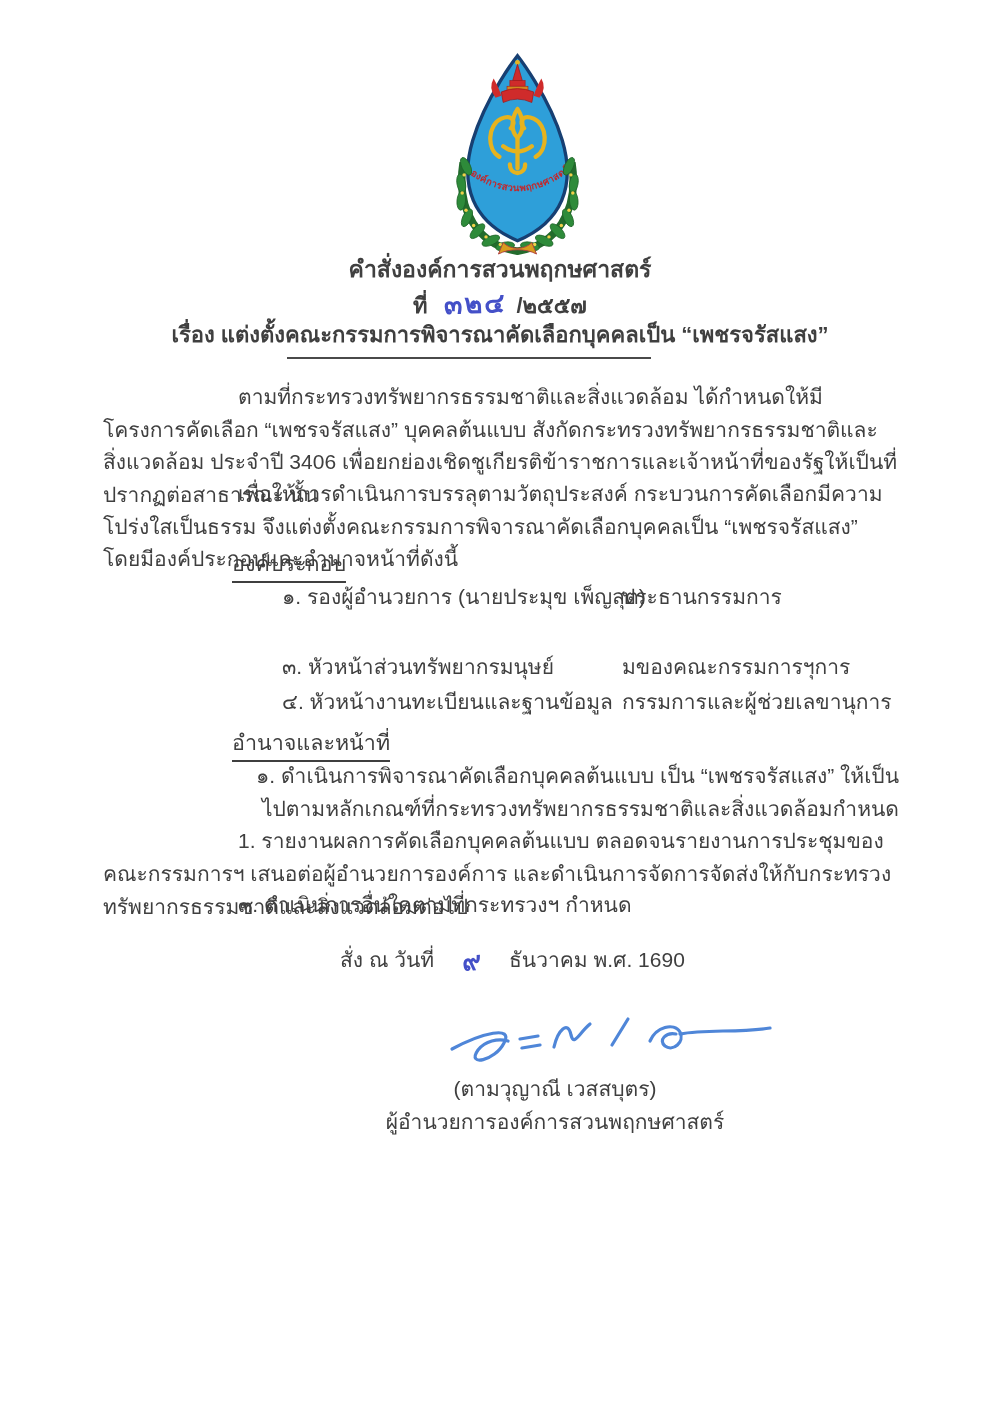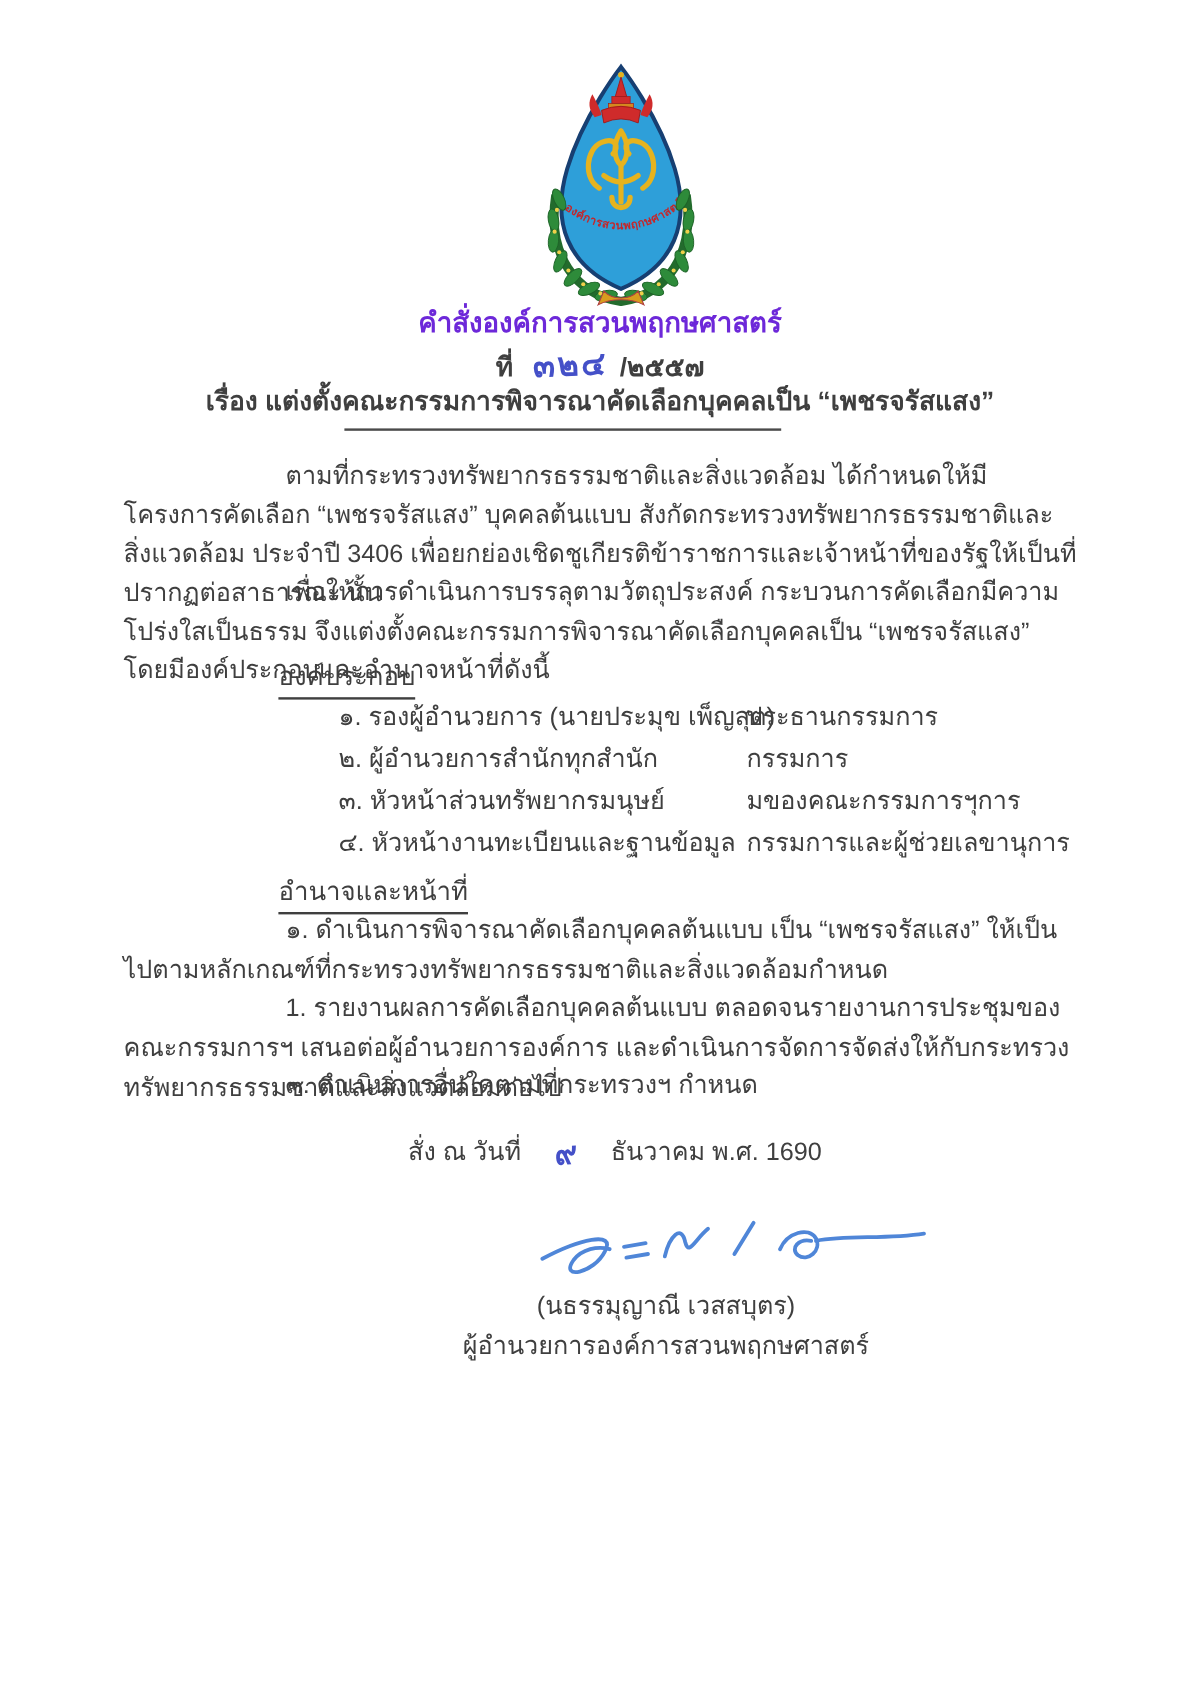--- a/index.html
+++ b/index.html
@@ -7,21 +7,21 @@
     position:relative;
     width:1000px;height:1414px;
     margin:0 auto;
     background:#ffffff;
     font-family:"Liberation Sans","DejaVu Sans",sans-serif;
     color:#3f3f3f;
     overflow:hidden;
   }
   .abs{position:absolute;}
   .centered{left:0;width:1000px;text-align:center;}
-  .title{font-size:23px;font-weight:bold;color:#6d28d9;}
+  .title{font-size:23px;font-weight:bold;color:#404040;}
   .docno{font-size:22px;font-weight:bold;}
   .handwrite{
     color:#4450c8;
     font-size:27px;
     font-weight:bold;
     display:inline-block;
     transform:rotate(-2deg);
     letter-spacing:2px;
     padding:0 10px;
   }
@@ -143,36 +143,32 @@
   <div class="abs para" style="top:381px;">ตามที่กระทรวงทรัพยากรธรรมชาติและสิ่งแวดล้อม ได้กำหนดให้มีโครงการคัดเลือก “เพชรจรัสแสง” บุคคลต้นแบบ สังกัดกระทรวงทรัพยากรธรรมชาติและสิ่งแวดล้อม ประจำปี 3406 เพื่อยกย่องเชิดชูเกียรติข้าราชการและเจ้าหน้าที่ของรัฐให้เป็นที่ปรากฏต่อสาธารณะ นั้น</div>
 
   <div class="abs para" style="top:478px;">เพื่อให้การดำเนินการบรรลุตามวัตถุประสงค์ กระบวนการคัดเลือกมีความโปร่งใสเป็นธรรม จึงแต่งตั้งคณะกรรมการพิจารณาคัดเลือกบุคคลเป็น “เพชรจรัสแสง” โดยมีองค์ประกอบและอำนาจหน้าที่ดังนี้</div>
 
   <div class="abs heading" style="top:546px;">องค์ประกอบ</div>
 
   <div class="abs member-row" style="top:580px;">
     <span class="member-pos">๑. รองผู้อำนวยการ (นายประมุข เพ็ญสุต)</span>
     <span class="member-role">ประธานกรรมการ</span>
   </div>
-  <div class="abs member-row" style="top:615px;">
-    <span class="member-pos">๒. ผู้อำนวยการสำนักทุกสำนัก</span>
-    <span class="member-role">กรรมการ</span>
-  </div>
   <div class="abs member-row" style="top:650px;">
     <span class="member-pos">๓. หัวหน้าส่วนทรัพยากรมนุษย์</span>
     <span class="member-role">มของคณะกรรมการฯุการ</span>
   </div>
   <div class="abs member-row" style="top:685px;">
     <span class="member-pos">๔. หัวหน้างานทะเบียนและฐานข้อมูล</span>
     <span class="member-role">กรรมการและผู้ช่วยเลขานุการ</span>
   </div>
 
   <div class="abs heading" style="top:725px;">อำนาจและหน้าที่</div>
 
-  <div class="abs duty" style="top:759px;">๑. ดำเนินการพิจารณาคัดเลือกบุคคลต้นแบบ เป็น “เพชรจรัสแสง” ให้เป็นไปตามหลักเกณฑ์ที่กระทรวงทรัพยากรธรรมชาติและสิ่งแวดล้อมกำหนด</div>
+  <div class="abs duty" style="top:759px;text-align:right;">๑. ดำเนินการพิจารณาคัดเลือกบุคคลต้นแบบ เป็น “เพชรจรัสแสง” ให้เป็นไปตามหลักเกณฑ์ที่กระทรวงทรัพยากรธรรมชาติและสิ่งแวดล้อมกำหนด</div>
   <div class="abs duty" style="top:824px;">1. รายงานผลการคัดเลือกบุคคลต้นแบบ ตลอดจนรายงานการประชุมของคณะกรรมการฯ เสนอต่อผู้อำนวยการองค์การ และดำเนินการจัดการจัดส่งให้กับกระทรวงทรัพยากรธรรมชาติและสิ่งแวดล้อมต่อไป</div>
   <div class="abs duty" style="top:888px;">๓. ดำเนินการอื่นใดตามที่กระทรวงฯ กำหนด</div>
 
   <div class="abs dateline" style="top:940px;">
     <span>สั่ง ณ วันที่</span>
     <span class="date-day">๙</span>
     <span>ธันวาคม  พ.ศ. 1690</span>
   </div>
 
   <div class="abs" style="left:440px;top:1005px;width:340px;height:80px;">
@@ -183,17 +179,17 @@
         <path d="M82,43 L100,40"></path>
         <path d="M114,42 C118,25 128,15 131,30 C134,42 139,28 150,19"></path>
         <path d="M172,40 L188,14"></path>
         <path d="M210,36 C216,22 234,17 240,27 C245,37 233,47 225,41 C218,35 226,27 236,29"></path>
         <path d="M240,29 C266,24 298,28 330,23"></path>
       </g>
     </svg>
   </div>
 
   <div class="abs sig-block" style="top:1072px;">
-    <div>(นธรรมุญาณี  เวสสบุตร)</div>
+    <div>(ตามวุญาณี  เวสสบุตร)</div>
     <div>ผู้อำนวยการองค์การสวนพฤกษศาสตร์</div>
   </div>
 
 </div>
 
 </body></html>

